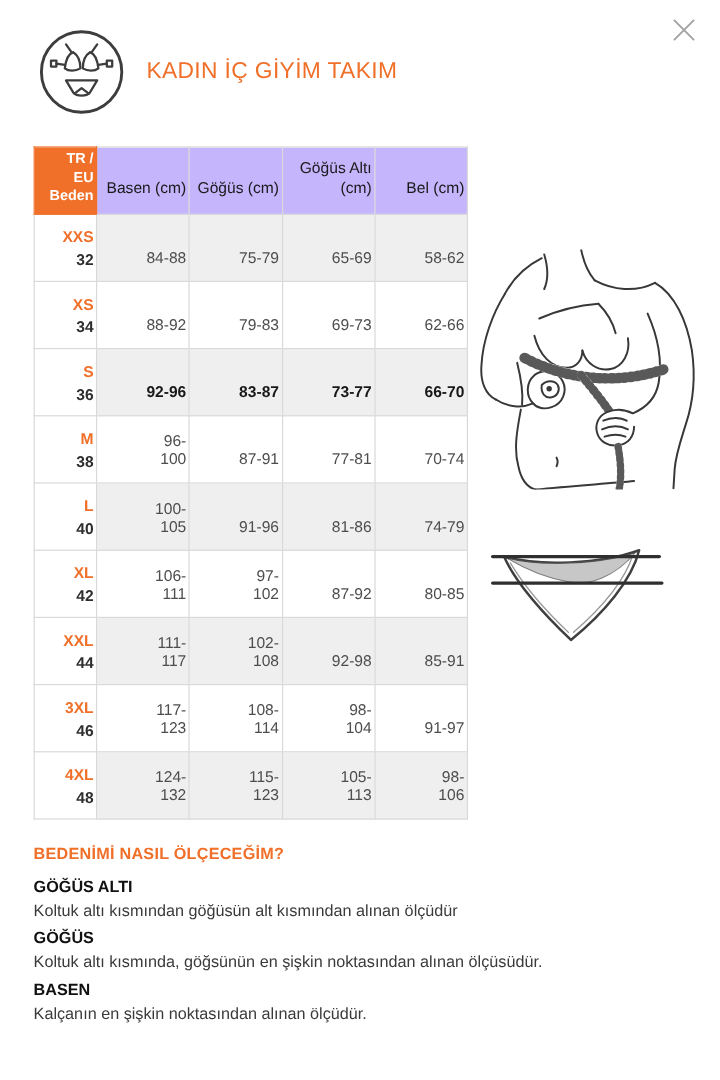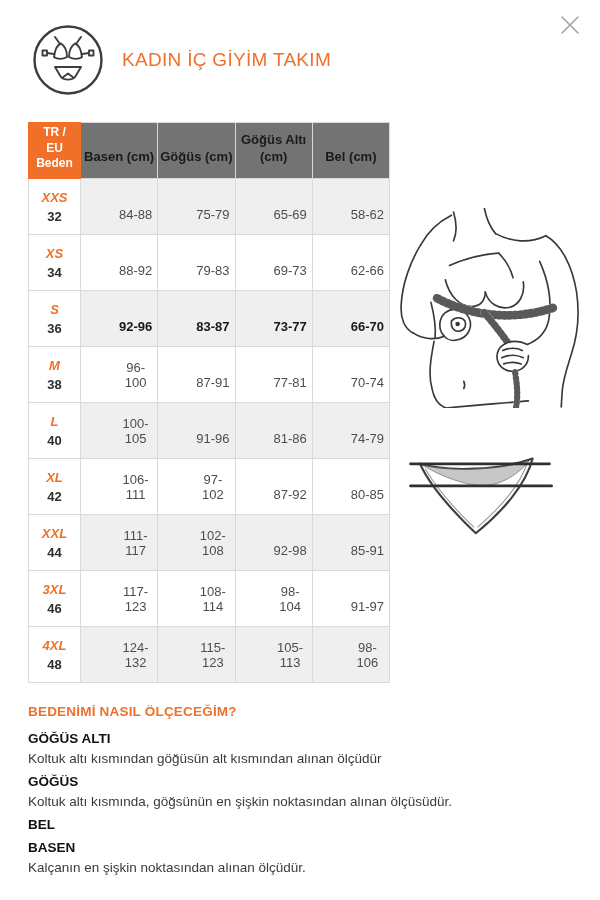--- a/index.html
+++ b/index.html
@@ -9,25 +9,25 @@
   .screen { position:relative; width:600px; height:900px; background:#fff; overflow:hidden; }
 
   
   .hdr { position:absolute; left:30px; top:22px; display:flex; align-items:center; gap:16px; }
   .icon-circle { width:76px; height:76px; flex:0 0 auto; }
   .title { font-size:19px; font-weight:normal; color:var(--accent); letter-spacing:.3px; margin:0; }
   .close-btn { position:absolute; top:12px; right:16px; width:28px; height:28px; border:none; background:transparent; padding:0; cursor:pointer; }
 
   
   table.size-table { position:absolute; left:28px; top:122px; width:362px; border-collapse:collapse; table-layout:fixed; }
-  .size-table th, .size-table td { border:1px solid #d9d9d9; height:56px; text-align:center; vertical-align:bottom; font-size:13px; padding:0 2px 12px; }
+  .size-table th, .size-table td { border:1px solid #d9d9d9; height:56px; text-align:right; vertical-align:bottom; font-size:13px; padding:0 2px 12px; }
   .size-table th.size-col { width:52px; background:var(--accent); border-color:var(--accent); color:#fff; font-size:12px; font-weight:bold; line-height:1.3; padding-bottom:6px; white-space:pre-line; }
-  .size-table th.col-h { background:#737373; color:#1a1a1a; font-weight:bold; line-height:1.35; }
+  .size-table th.col-h { background:#c4b5fd; color:#1a1a1a; font-weight:normal; line-height:1.35; }
   .size-table td.size-cell { background:#fff; padding-bottom:8px; line-height:19px; font-weight:bold; }
-  .size-cell .size-code { display:block; color:var(--accent);font-style:italic; }
+  .size-cell .size-code { display:block; color:var(--accent); }
   .size-cell .size-num { display:block; color:#2e2e2e; }
   .size-table td.val { color:#4d4d4d; background:#fff;padding-left:35px; }
   .size-table tr.shaded td.val { background:#efefef; }
   .size-table tr.boldrow td.val { font-weight:bold; color:#181818; }
 
   
   .illus-bust { position:absolute; left:400px; top:208px; width:185px; height:200px; }
   .illus-panty { position:absolute; left:405px; top:448px; width:150px; height:100px; }
 
   
@@ -246,21 +246,20 @@
     <div id="guide-items">
         <div class="guide-item">
           <div class="guide-label">GÖĞÜS ALTI</div>
           <div class="guide-text">Koltuk altı kısmından göğüsün alt kısmından alınan ölçüdür</div>
         </div>
         <div class="guide-item">
           <div class="guide-label">GÖĞÜS</div>
           <div class="guide-text">Koltuk altı kısmında, göğsünün en şişkin noktasından alınan ölçüsüdür.</div>
         </div>
         <div class="guide-item">
-          <div class="guide-label">BEL</div>
         </div>
         <div class="guide-item">
           <div class="guide-label">BASEN</div>
           <div class="guide-text">Kalçanın en şişkin noktasından alınan ölçüdür.</div>
         </div>
       </div>
   </div>
 
 </div>
 

